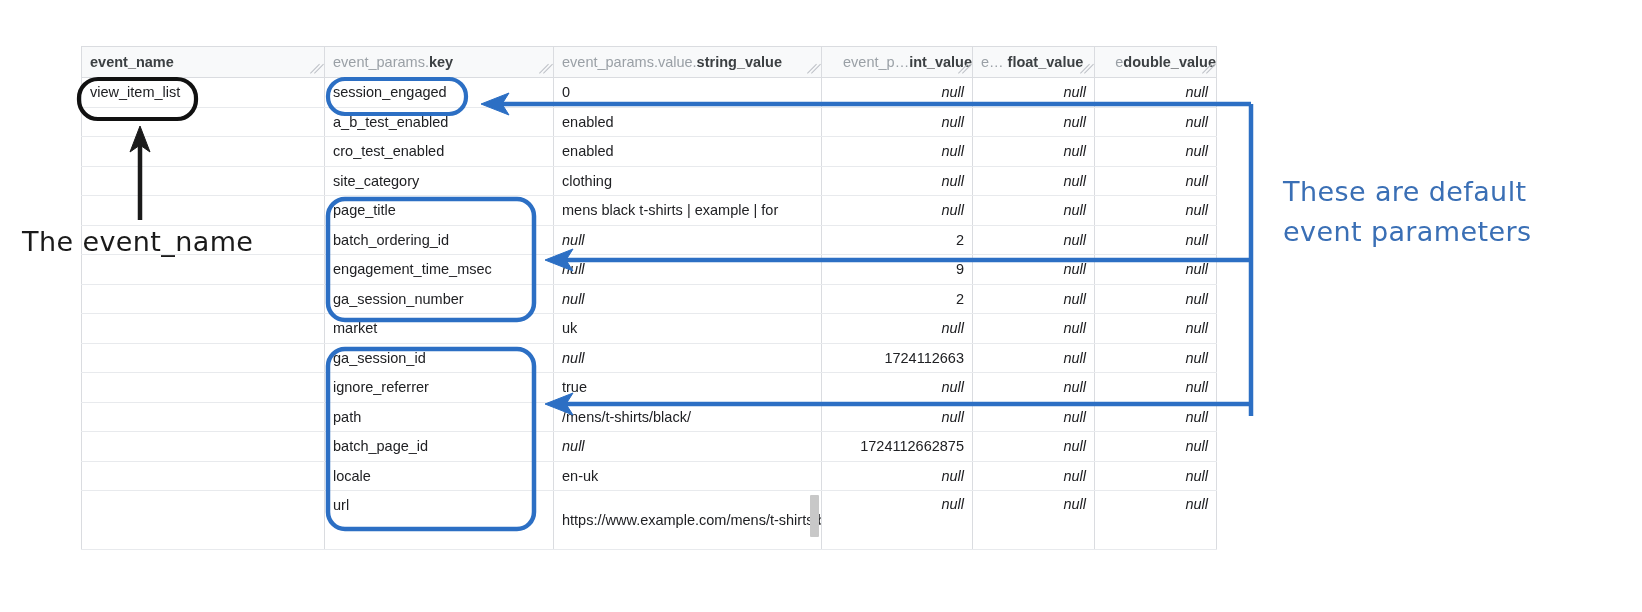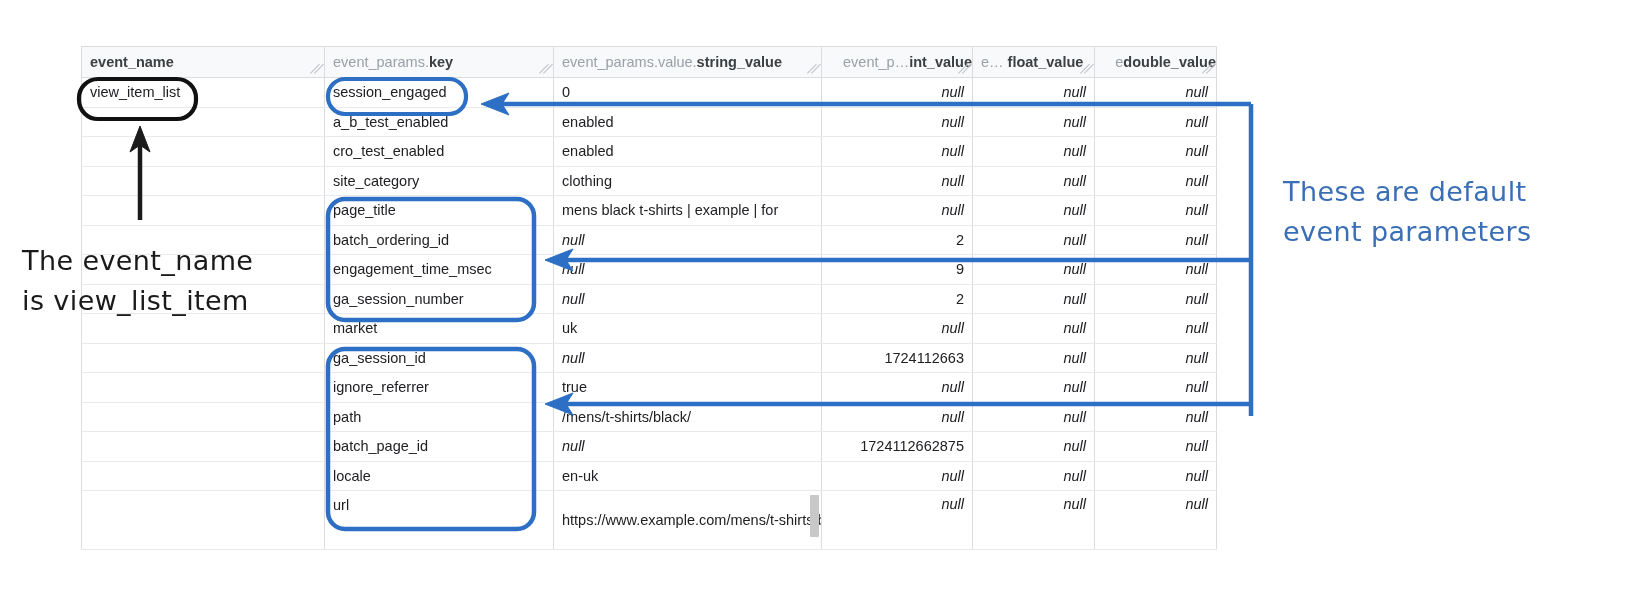--- a/index.html
+++ b/index.html
@@ -102,21 +102,20 @@
     font-size: 27px;
     line-height: 40px;
     font-weight: 400;
     letter-spacing: 0.4px;
   }
   #note-left {
     left: 22px;
     top: 222px;
     color: #1a1a1a;
     width: 300px;
-    margin-top: 19px;
   }
   #note-right {
     left: 1283px;
     top: 172px;
     color: #3a6fb5;
     width: 300px;
   }
 </style>
 </head>
 <body>
@@ -328,19 +327,18 @@
   </g>
 
   <g stroke="#2c6fc4" fill="#2c6fc4">
     <line x1="1251" y1="404" x2="560" y2="404" stroke-width="4.5"></line>
     <polygon points="545,404 573,393 566,404 573,415" stroke-width="1"></polygon>
   </g>
 </svg>
 
 <div class="hand" id="note-left" style="color: rgb(26, 26, 26);">
   <div>The event_name</div>
-  <div>is view_list_item</div>
 </div>
 
 <div class="hand" id="note-right" style="color: rgb(58, 111, 181);">
   <div>These are default</div>
   <div>event parameters</div>
 </div>
 
 </body></html>

